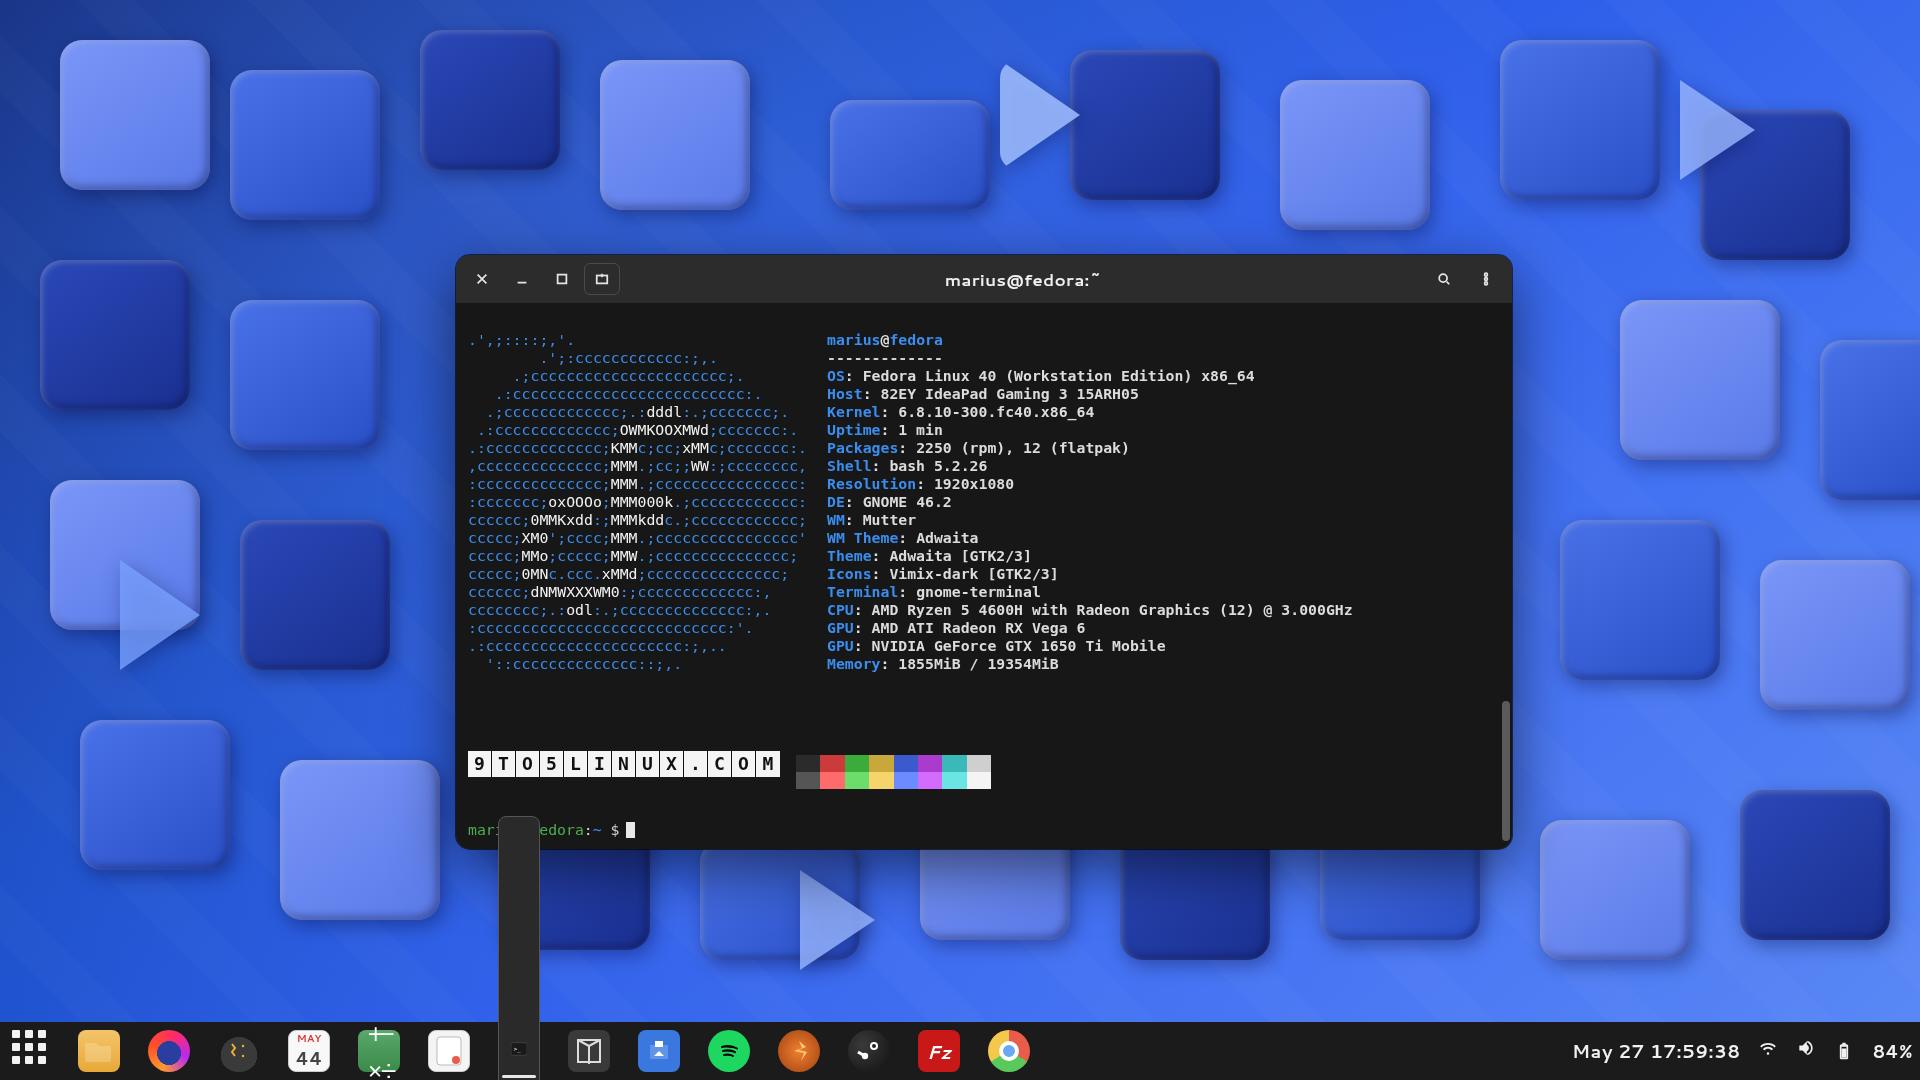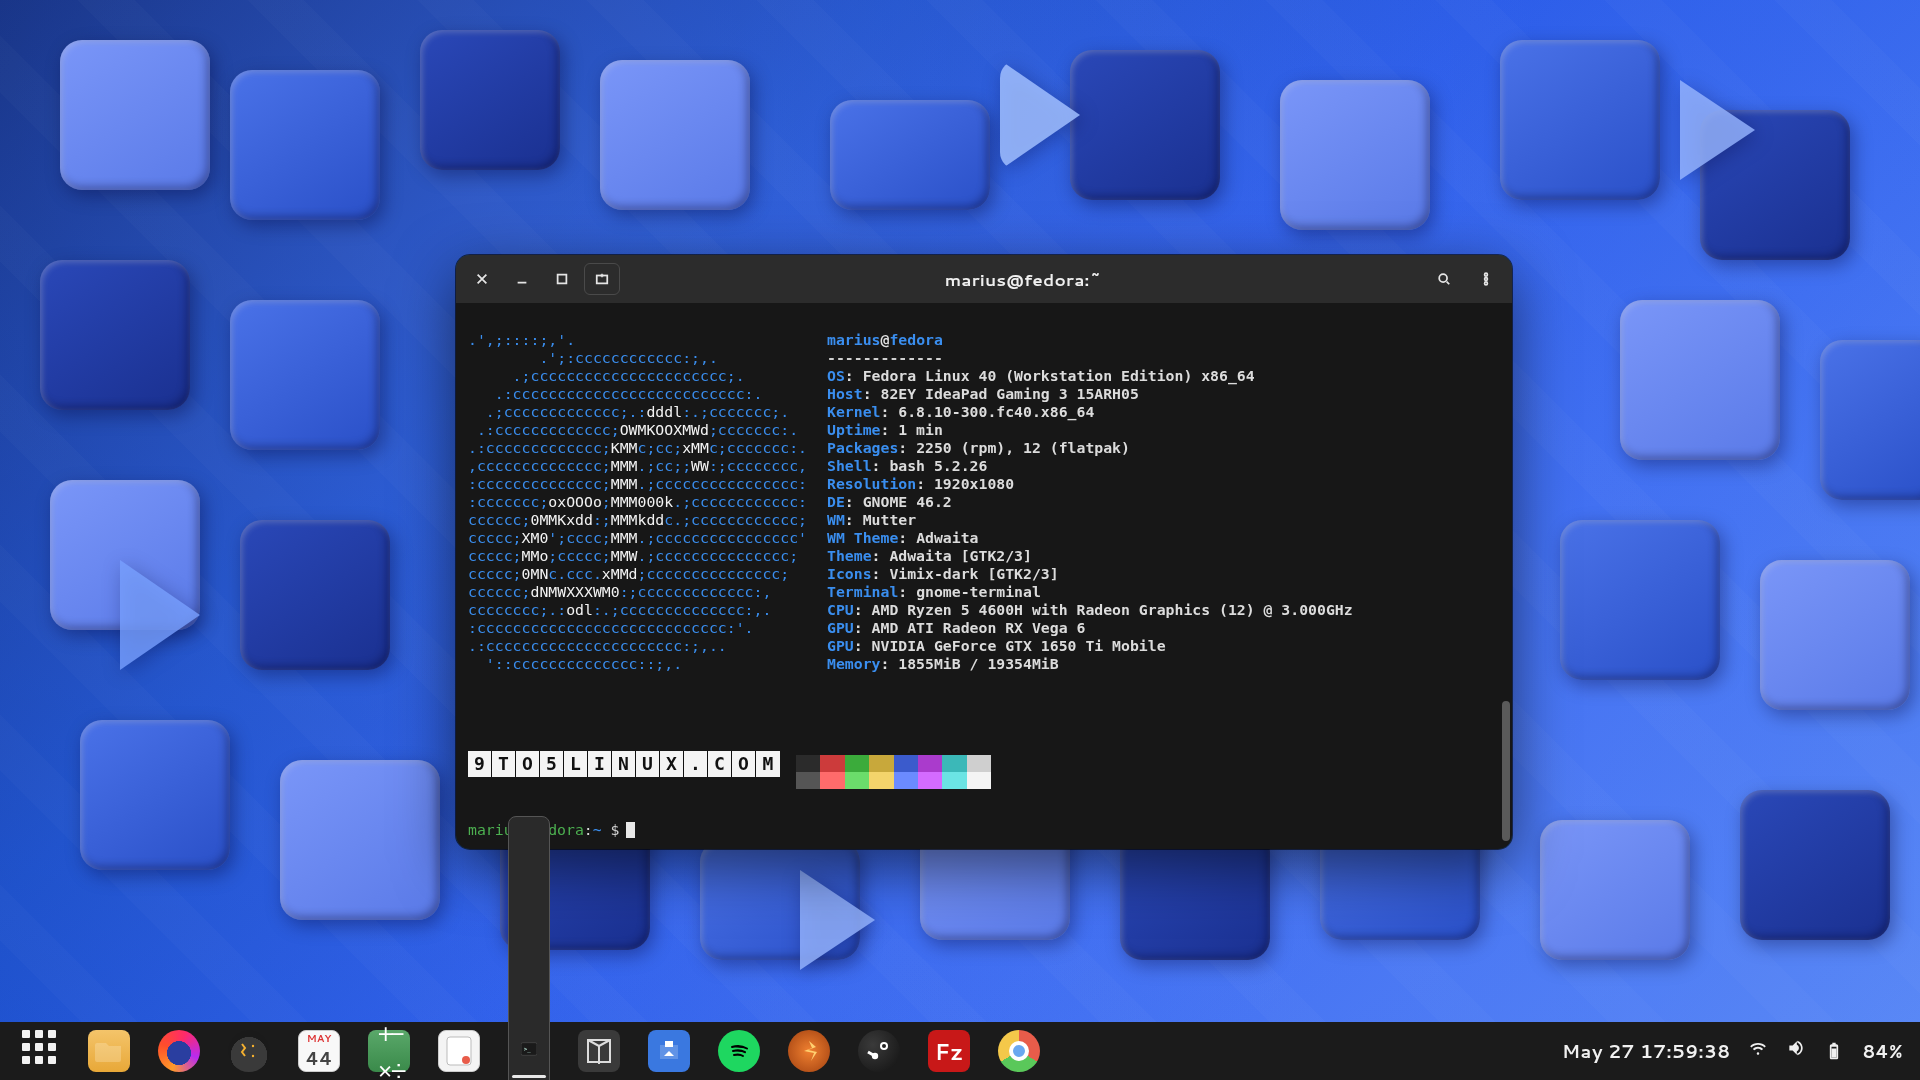--- a/index.html
+++ b/index.html
@@ -105,21 +105,21 @@
   .prompt-line .p-host { color:#4caf50; }
   .prompt-line .p-path { color:#3a8eef; }
   .prompt-line .p-at   { color:#4caf50; }
   .prompt-line .cursor { display:inline-block; width:9px; height:16px; background:#e8e8e8; margin-left:6px; }
 
   
   .taskbar {
     position:absolute; left:0; right:0; bottom:0; height:58px;
     background:#1b1b1b;
     display:flex; align-items:center;
-    padding:0 10px;
+    padding:0 0;
     gap: 8px;
   }
   .taskbar .launchers { display:flex; align-items:center; gap: 24px; margin-left:6px; }
   .taskbar .launcher { width:46px; height:46px; border-radius:10px; display:flex; align-items:center; justify-content:center; position:relative; cursor:pointer; }
   .taskbar .launcher.active::after { content:""; position:absolute; left:6px; right:6px; bottom:-4px; height:3px; background:#e8e8e8; border-radius:2px; }
   .taskbar .spacer { flex:1; }
   .taskbar .tray { display:flex; align-items:center; gap:18px; color:#f0f0f0; font-size:18px; padding-right:8px;margin-left:48px;}
   .tray .clock { font-weight:600; letter-spacing:.4px; }
   .tray svg { width:20px; height:20px; fill:#f0f0f0; }
   .tray .batt { display:flex; align-items:center; gap:18px; font-weight:600; }
@@ -366,21 +366,21 @@
           <svg width="26" height="26" viewBox="0 0 26 26">
             <circle cx="18" cy="8" r="4" fill="#fff"></circle>
             <circle cx="18" cy="8" r="2" fill="#222"></circle>
             <circle cx="9" cy="18" r="3.2" fill="#fff"></circle>
             <path stroke="#fff" stroke-width="3" d="M2 14l7 4"></path>
           </svg>
         </div>
       </div>
       <div class="launcher">
         <div class="ic filezilla">
-          <span style="font-weight:900;color:#fff;font-size:22px;">Fz</span>
+          <span style="font-weight:900;color:#fff;font-size:19px;font-style:italic">Fz</span>
         </div>
       </div>
       <div class="launcher">
         <div class="ic chromium"></div>
       </div>
     </div>
   <div class="spacer"></div>
   <div class="tray">
     <div class="clock">May 27  17:59:38</div>
     <span>

